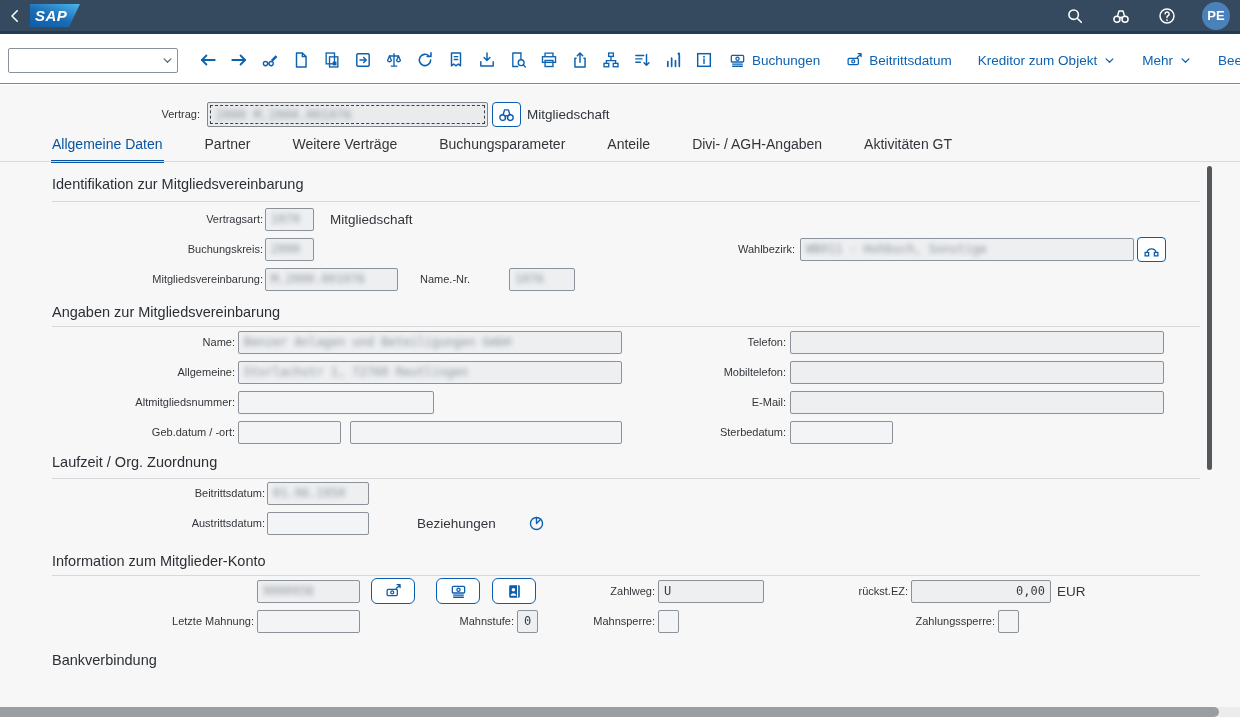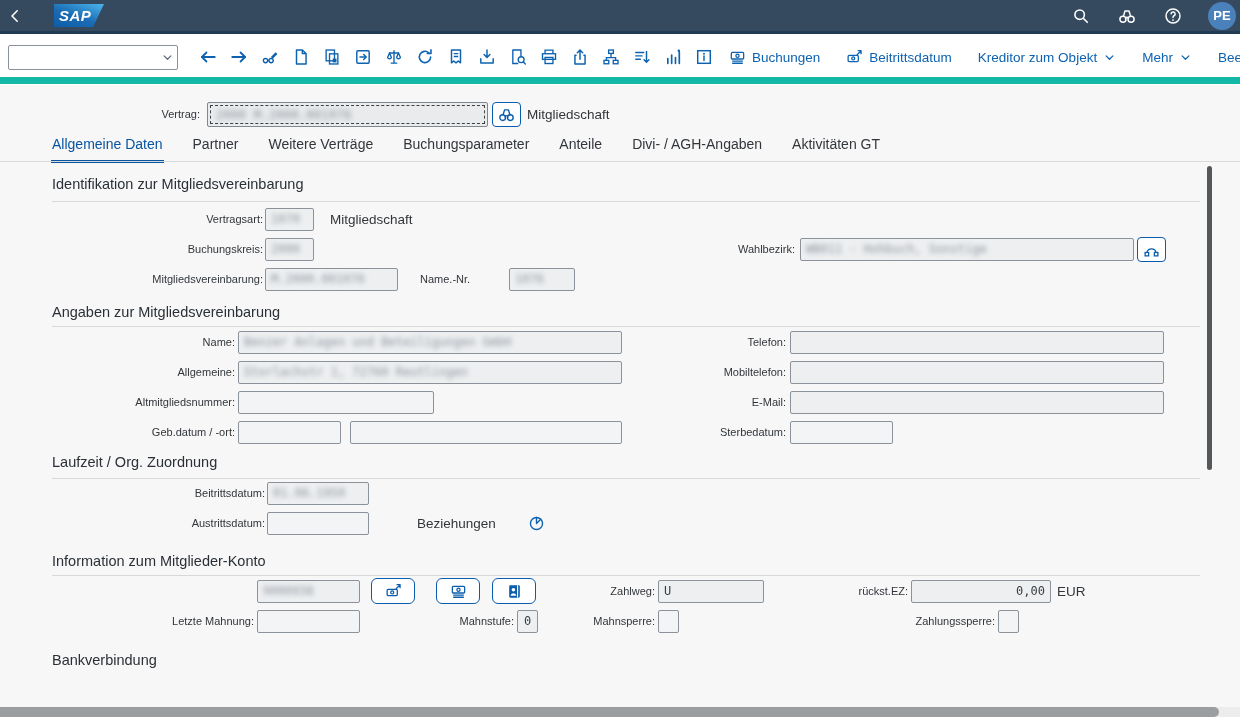--- a/index.html
+++ b/index.html
@@ -6,36 +6,36 @@
   html,body { width:1240px; height:723px; }
   body { font-family: "Liberation Sans", sans-serif; background:#fff; overflow:hidden; }
   .canvas { position:relative; width:1240px; height:723px; background:#fff; overflow:hidden; }
 
   
   .shellbar { position:absolute; top:0; left:0; width:1240px; height:34px;
     background:#354a5f; border-bottom:3px solid #223c55;
     display:flex; align-items:center; color:#fff; }
   .shell-back { width:30px; height:34px; display:flex; align-items:center; justify-content:center;
     background:transparent; border:none; color:#fff; cursor:pointer; }
-  .sap-logo { margin-left:24px; width:50px; height:23px;
+  .sap-logo { width:50px; height:23px;
     background:linear-gradient(200deg,#4cb6ec 0%,#1a6cb4 55%,#0f5ca8 100%);
     clip-path:polygon(0 0,100% 0,78% 100%,0 100%);
     color:#fff; font-style:italic; font-weight:bold; font-size:15px; line-height:23px;
     padding-left:5px; letter-spacing:.5px; }
   .shell-title { margin-left:28px; font-size:15px; font-weight:bold; display:flex; align-items:center; gap:8px; cursor:pointer; }
   .shell-caret { width:0; height:0; border-left:5px solid transparent; border-right:5px solid transparent; border-top:6px solid #fff; }
-  .shell-right { margin-left:auto; display:flex; align-items:center; gap:24px; padding-right:4px; }
+  .shell-right { margin-left:auto; display:flex; align-items:center; gap:24px; padding-right:10px; }
   .sibtn { background:none; border:none; color:#fff; width:22px; height:22px; display:flex; align-items:center; justify-content:center; cursor:pointer; }
   .sibtn .ic { width:18px; height:18px; }
   .avatar { width:28px; height:28px; border-radius:50%; background:#4a81ba; color:#fff;
     font-size:13px; font-weight:bold; display:flex; align-items:center; justify-content:center; cursor:pointer; }
 
   
   .toolbar { position:absolute; top:37px; left:0; width:1240px; height:47px; background:#fff;
-    border-bottom:7px solid #14b8a6; display:flex; align-items:center; padding:0 8px; }
+    border-bottom:1px solid #14b8a6; display:flex; align-items:center; padding:0 8px; }
   .cmdbox { position:relative; width:170px; height:25px; margin-right:14px; }
   .cmdbox input { width:170px; height:25px; border:1px solid #89919a; border-radius:2px;
     background:#fff; font-size:12px; padding:0 22px 0 6px; outline:none; }
   .cmd-chevron { position:absolute; right:2px; top:2px; width:18px; height:21px; display:flex;
     align-items:center; justify-content:center; color:#5f6a75; cursor:pointer; }
   .cmd-chevron .ic { width:13px; height:13px; }
   .icon-strip { display:flex; align-items:center; }
   .tibtn { background:none; border:none; width:31px; height:30px; display:flex; align-items:center;
     justify-content:center; color:#0d62b0; cursor:pointer; border-radius:4px; }
   .tibtn .ic { width:18px; height:18px; }
@@ -63,21 +63,21 @@
   .redacted { filter: blur(2.6px); color:#8f959c; }
 
   .btnlite { position:absolute; background:#fff; border:1px solid #0a5cad; color:#0a5cad;
     display:flex; align-items:center; justify-content:center; cursor:pointer; }
   .btnlite .ic { width:17px; height:17px; }
 
   .obj-field { position:absolute; top:102px; left:207px; width:281px; height:25px; background:#e9ebed;
     border:1px solid #7f868d; border-radius:2px; outline:1.5px dashed #3d4races45; outline:1.5px dashed #3d4045; outline-offset:-4px;
     font-family:"DejaVu Sans Mono",monospace; font-size:12.5px; line-height:23px; padding:0 8px; }
 
-  .tabs { position:absolute; top:131px; left:51px; display:flex; gap:28px; }
+  .tabs { position:absolute; top:131px; left:51px; display:flex; gap:40px; }
   .tab { font-size:14px; color:#32363a; padding:5px 1px 8px; border-bottom:3px solid transparent; cursor:pointer; white-space:nowrap; }
   .tab.active { color:#0854a0; border-bottom-color:#0854a0; }
   .tabs-divider { position:absolute; top:161px; left:0; width:1240px; height:1px; background:#d9dadb; }
 
   .inline-text { position:absolute; height:23px; line-height:23px; font-size:13.5px; color:#32363a; white-space:nowrap; }
 
   .iconbtn-sm { border-radius:4px; }
   .iconbtn-lg { border-radius:6px; }
 
   .circle-ic { position:absolute; color:#0d62b0; width:17px; height:17px; cursor:pointer; }

